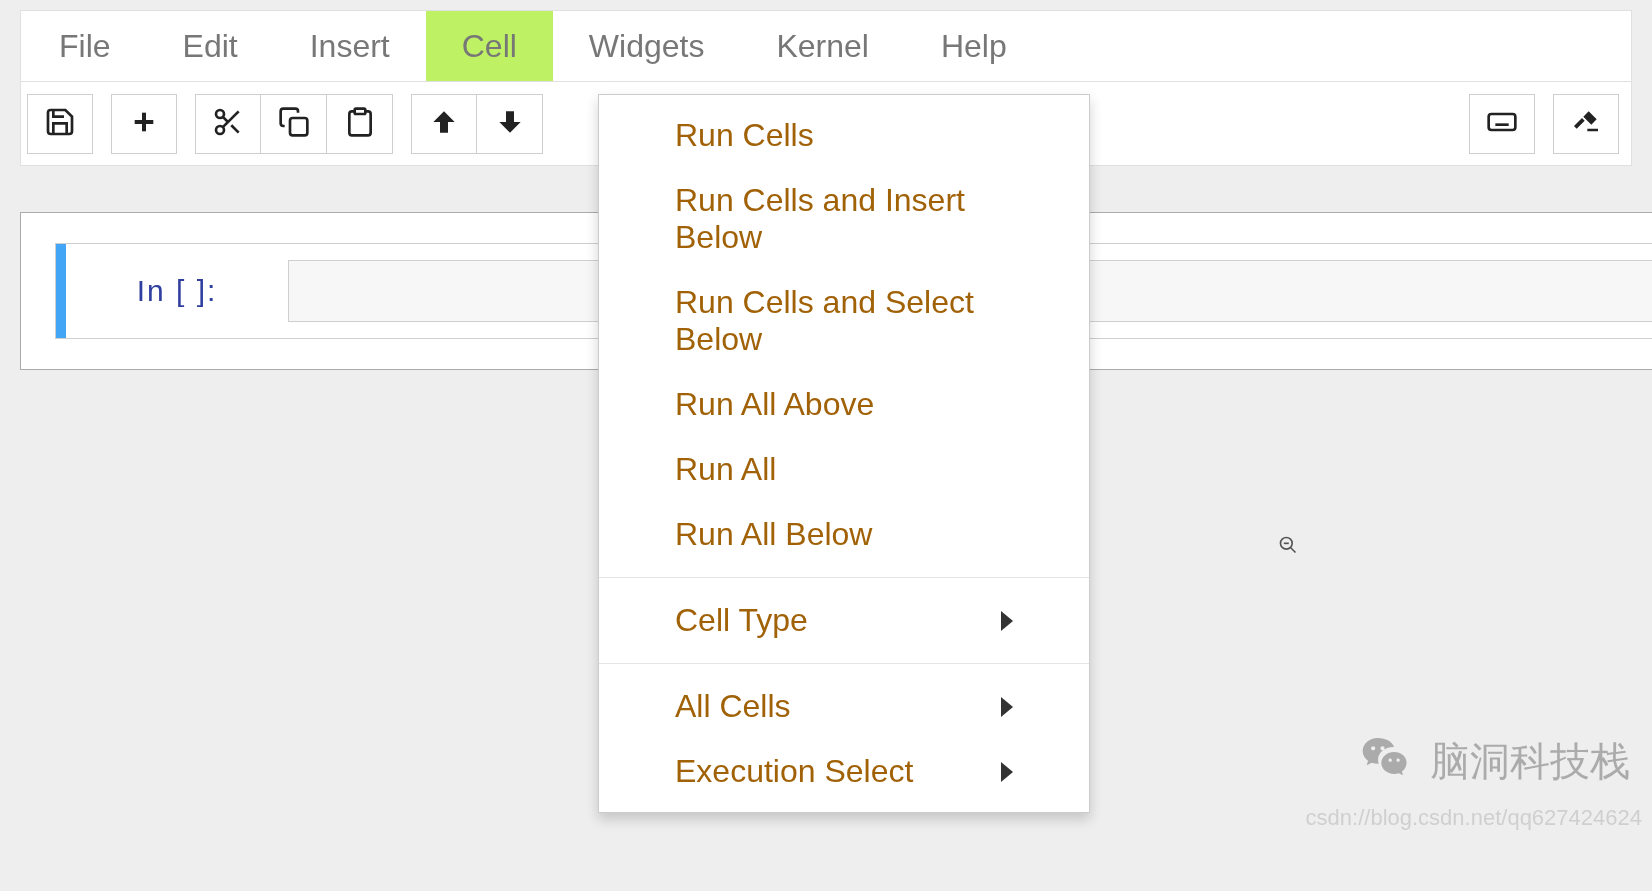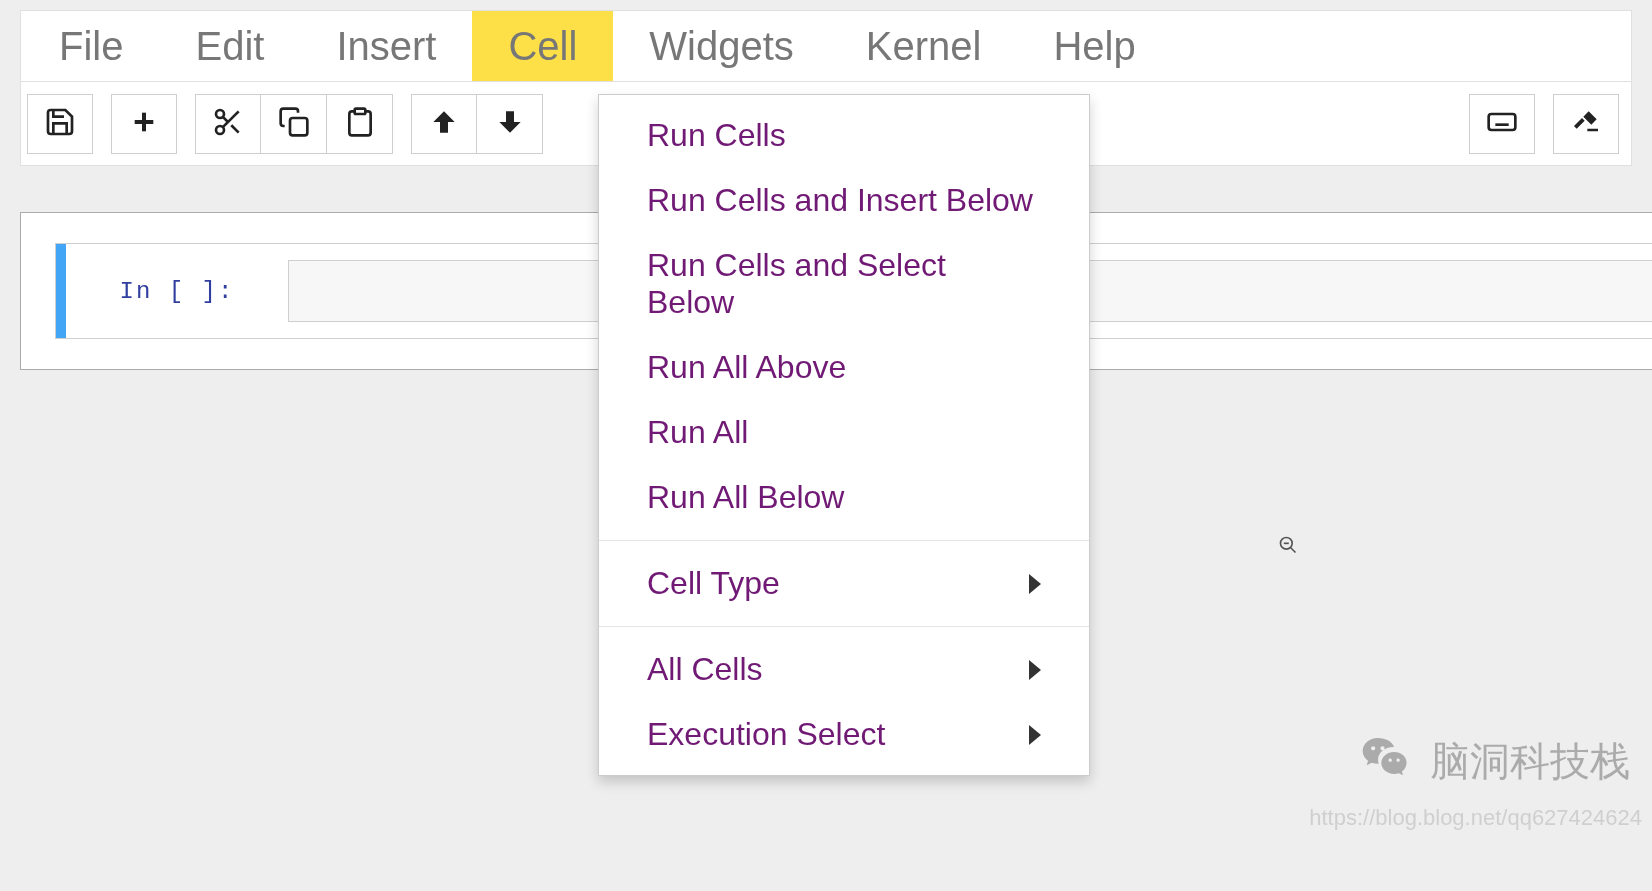--- a/index.html
+++ b/index.html
@@ -1,42 +1,42 @@
 <!DOCTYPE html>
 <html><head>
 <meta charset="utf-8">
 <style>
   * { box-sizing: border-box; margin: 0; padding: 0; }
   html, body { width: 1652px; height: 891px; font-family: "Helvetica Neue", Helvetica, Arial, sans-serif; background: #eeeeee; overflow: hidden; }
   .app { width: 100%; height: 100%; background: #eeeeee; }
 
   
   .menubar { background: #ffffff; border: 1px solid #e0e0e0; margin: 10px 20px 0 20px; height: 72px; display: flex; align-items: stretch; }
-  .menubar-item { padding: 8px 36px; display: flex; align-items: center; font-size: 40px; color: #777777; cursor: pointer; }
-  .menubar-item.active { background: #fde047; }
+  .menubar-item { padding: 8px 36px; display: flex; align-items: center; font-size: 32px; color: #777777; cursor: pointer; }
+  .menubar-item.active { background: #bef264; }
   .menubar-item:first-child { padding-left: 38px; }
 
   
   .toolbar { background: #ffffff; border: 1px solid #e0e0e0; border-top: none; margin: 0 20px; height: 84px; display: flex; align-items: center; padding: 0 6px; }
   .tb-group { display: flex; margin-right: 18px; }
   .tb-btn { width: 66px; height: 60px; border: 1px solid #cfcfcf; background: #ffffff; display: flex; align-items: center; justify-content: center; cursor: pointer; color: #222; }
   .tb-group .tb-btn + .tb-btn { border-left: none; }
   .tb-btn svg { width: 32px; height: 32px; }
 
   
   .dropdown { position: absolute; left: 598px; top: 94px; width: 492px; background: #ffffff; border: 1px solid #cccccc; box-shadow: 0 6px 12px rgba(0,0,0,0.175); z-index: 100; padding: 8px 0; }
-  .dropdown-item { padding: 14px 48px; font-size: 32px; color: #701a75; display: flex; align-items: center; justify-content: space-between; cursor: pointer; }
+  .dropdown-item { padding: 14px 76px; font-size: 32px; color: #a16207; display: flex; align-items: center; justify-content: space-between; cursor: pointer; }
   .dropdown-divider { height: 1px; background: #e5e5e5; margin: 10px 0; }
   .submenu-caret { width: 0; height: 0; border-top: 10px solid transparent; border-bottom: 10px solid transparent; border-left: 12px solid #333333; }
 
   
   .notebook-container { margin: 46px 0 0 20px; background: #ffffff; border: 1px solid #ababab; border-right: none; padding: 30px 0 30px 34px; }
   .cell { display: flex; align-items: stretch; border: 1px solid #cfcfcf; border-right: none; background: #ffffff; }
   .cell-selected-bar { width: 10px; background: #42A5F5; }
-  .cell-prompt { width: 222px; display: flex; align-items: center; justify-content: center; font-family: Liberation Mono, monospace; font-size: 24px; color: #303F9F; letter-spacing: 2px; }
+  .cell-prompt { width: 222px; display: flex; align-items: center; justify-content: center; font-family: Liberation Sans, sans-serif; font-size: 30px; color: #303F9F; letter-spacing: 2px; }
   .cell-input { flex: 1; border: 1px solid #cfcfcf; border-right: none; background: #f7f7f7; min-height: 62px; margin: 16px 0; padding: 14px; font-family: monospace; font-size: 28px; }
 
   
   .watermark { position: absolute; right: 22px; bottom: 100px; display: flex; align-items: center; opacity: 0.65; }
   .watermark-text { font-size: 40px; color: #888888; margin-left: 16px; font-weight: 500; }
   .watermark-icon svg { width: 56px; height: 56px; }
   .footerlink { position: absolute; right: 10px; bottom: 60px; font-size: 22px; color: #bbbbbb; opacity: 0.6; }
 
   
   .zoom-cursor { position: absolute; left: 1278px; top: 535px; }
@@ -204,15 +204,15 @@
   </div>
 
   <div class="watermark">
     <span class="watermark-icon">
       <svg viewBox="0 0 24 24" fill="#888">
           <path d="M8.5 3C4.9 3 2 5.5 2 8.6c0 1.7.9 3.2 2.3 4.2l-.6 1.9 2.2-1.1c.8.2 1.7.4 2.6.4h.4c-.2-.5-.3-1.1-.3-1.7 0-3 2.9-5.4 6.5-5.4h.4C14.8 4.6 11.9 3 8.5 3zm-2 3.5c.5 0 .9.4.9.9s-.4.9-.9.9-.9-.4-.9-.9.4-.9.9-.9zm4 0c.5 0 .9.4.9.9s-.4.9-.9.9-.9-.4-.9-.9.4-.9.9-.9zM15.5 9c-3 0-5.5 2.1-5.5 4.7s2.5 4.7 5.5 4.7c.7 0 1.4-.1 2-.3l1.8.9-.5-1.6c1.2-.9 2-2.2 2-3.7C21 11.1 18.5 9 15.5 9zm-1.7 2.8c.4 0 .7.3.7.7s-.3.7-.7.7-.7-.3-.7-.7.3-.7.7-.7zm3.4 0c.4 0 .7.3.7.7s-.3.7-.7.7-.7-.3-.7-.7.3-.7.7-.7z"></path>
         </svg>
     </span>
     <span class="watermark-text">脑洞科技栈</span>
   </div>
-  <div class="footerlink">https://blog.blog.net/qq627424624</div>
+  <div class="footerlink">csdn://blog.csdn.net/qq627424624</div>
 
 </div>
 
 </body></html>

